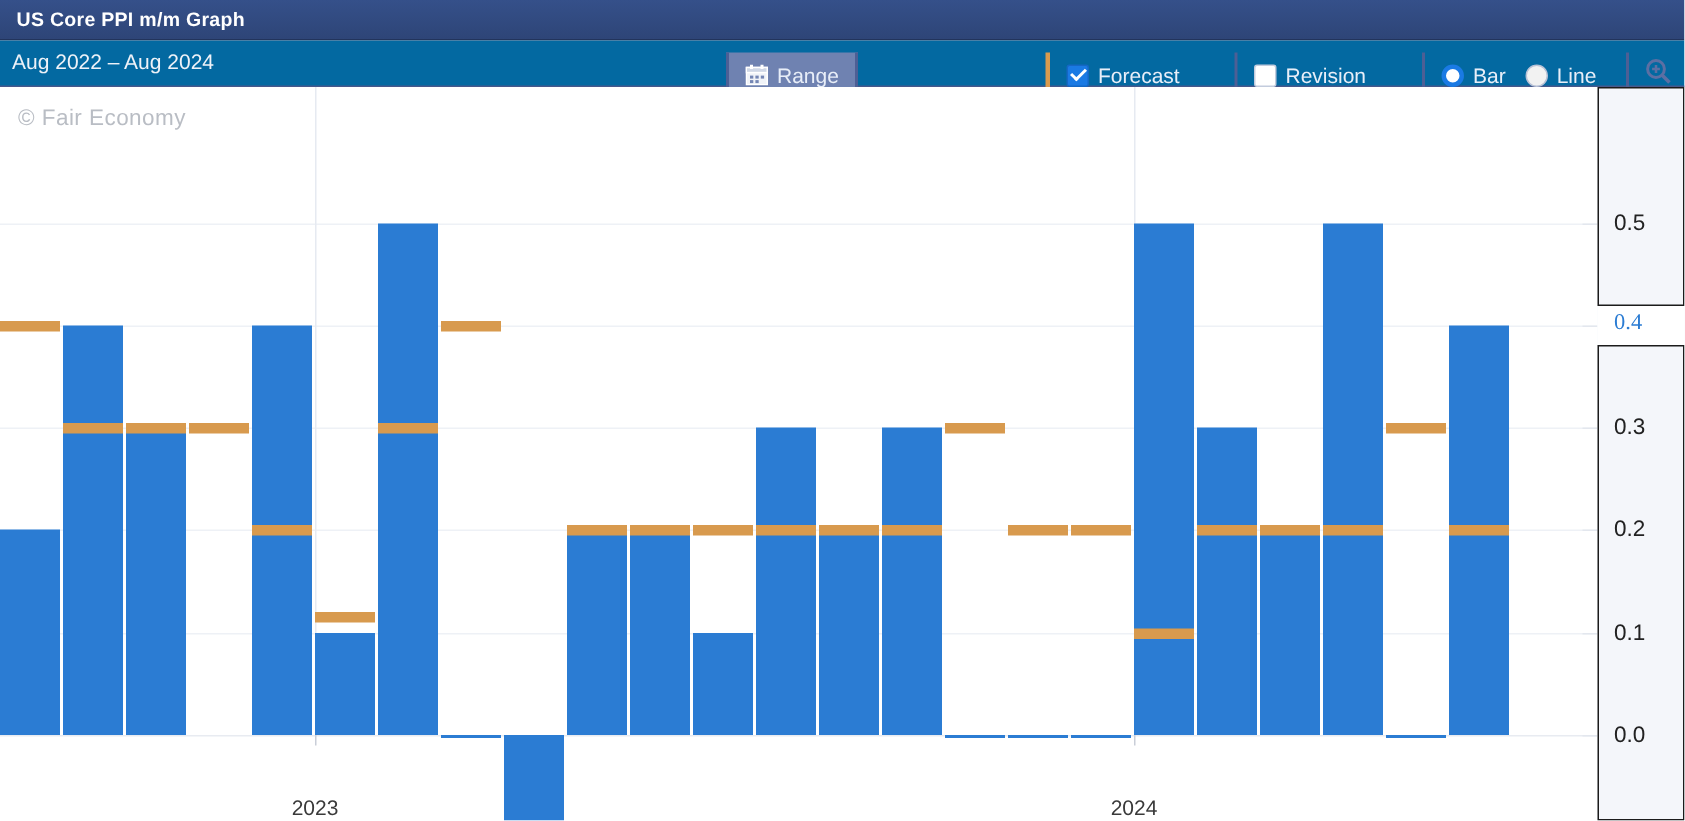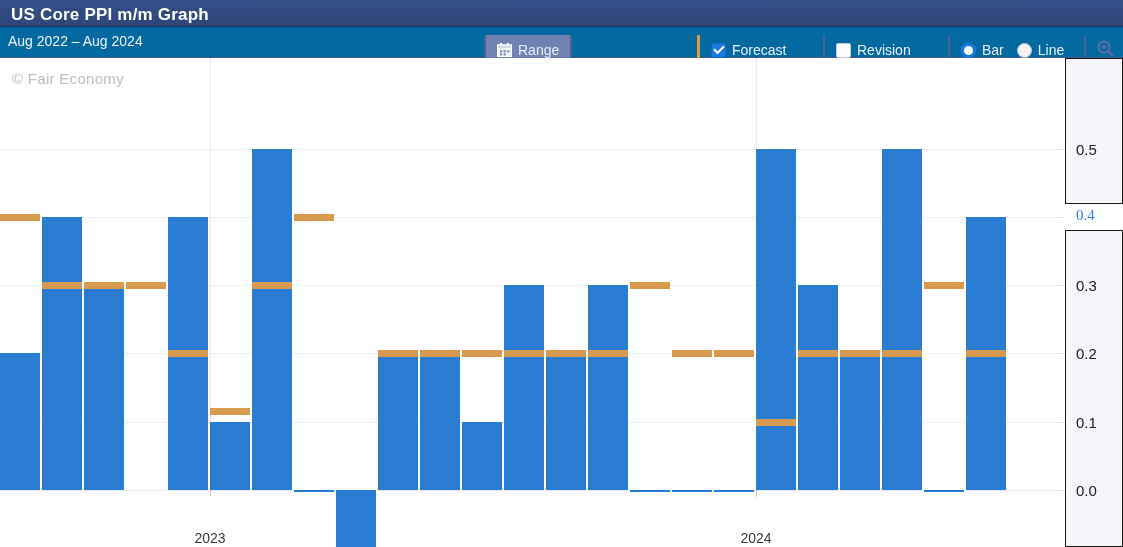--- a/index.html
+++ b/index.html
@@ -3,21 +3,21 @@
 <meta charset="utf-8">
 <style>
   html,body{margin:0;padding:0;background:#fff;}
   body{width:1123px;height:547px;overflow:hidden;font-family:"Liberation Sans",sans-serif;}
   #app{position:relative;width:1123px;height:547px;}
 
   
   .titlebar{position:absolute;left:0;top:0;width:1123px;height:27px;
     background:linear-gradient(180deg,#35508a 0%,#2e4577 100%);
     border-bottom:1px solid #22345c;box-sizing:border-box;}
-  .titlebar .ttl{position:absolute;left:11px;top:5px;color:#fff;font-size:17px;font-weight:bold;
+  .titlebar .ttl{position:absolute;left:11px;top:5px;color:#fff;font-size:13px;font-weight:bold;
     letter-spacing:.2px;white-space:nowrap;}
 
   
   .toolbar{position:absolute;left:0;top:27px;width:1123px;height:31px;background:#0369a1;
     box-sizing:border-box;border-bottom:1px solid #46588c;}
   .daterange{position:absolute;left:8px;top:6px;color:#eef2f8;font-size:14px;white-space:nowrap;}
 
   .tb-group{position:absolute;top:0;height:46px;display:flex;align-items:center;box-sizing:border-box;padding-left:43px;}
   .tb-btn{height:31px;display:flex;align-items:center;gap:6px;padding:0 11px;box-sizing:border-box;
     color:#e8eef8;font-size:14px;white-space:nowrap;}

